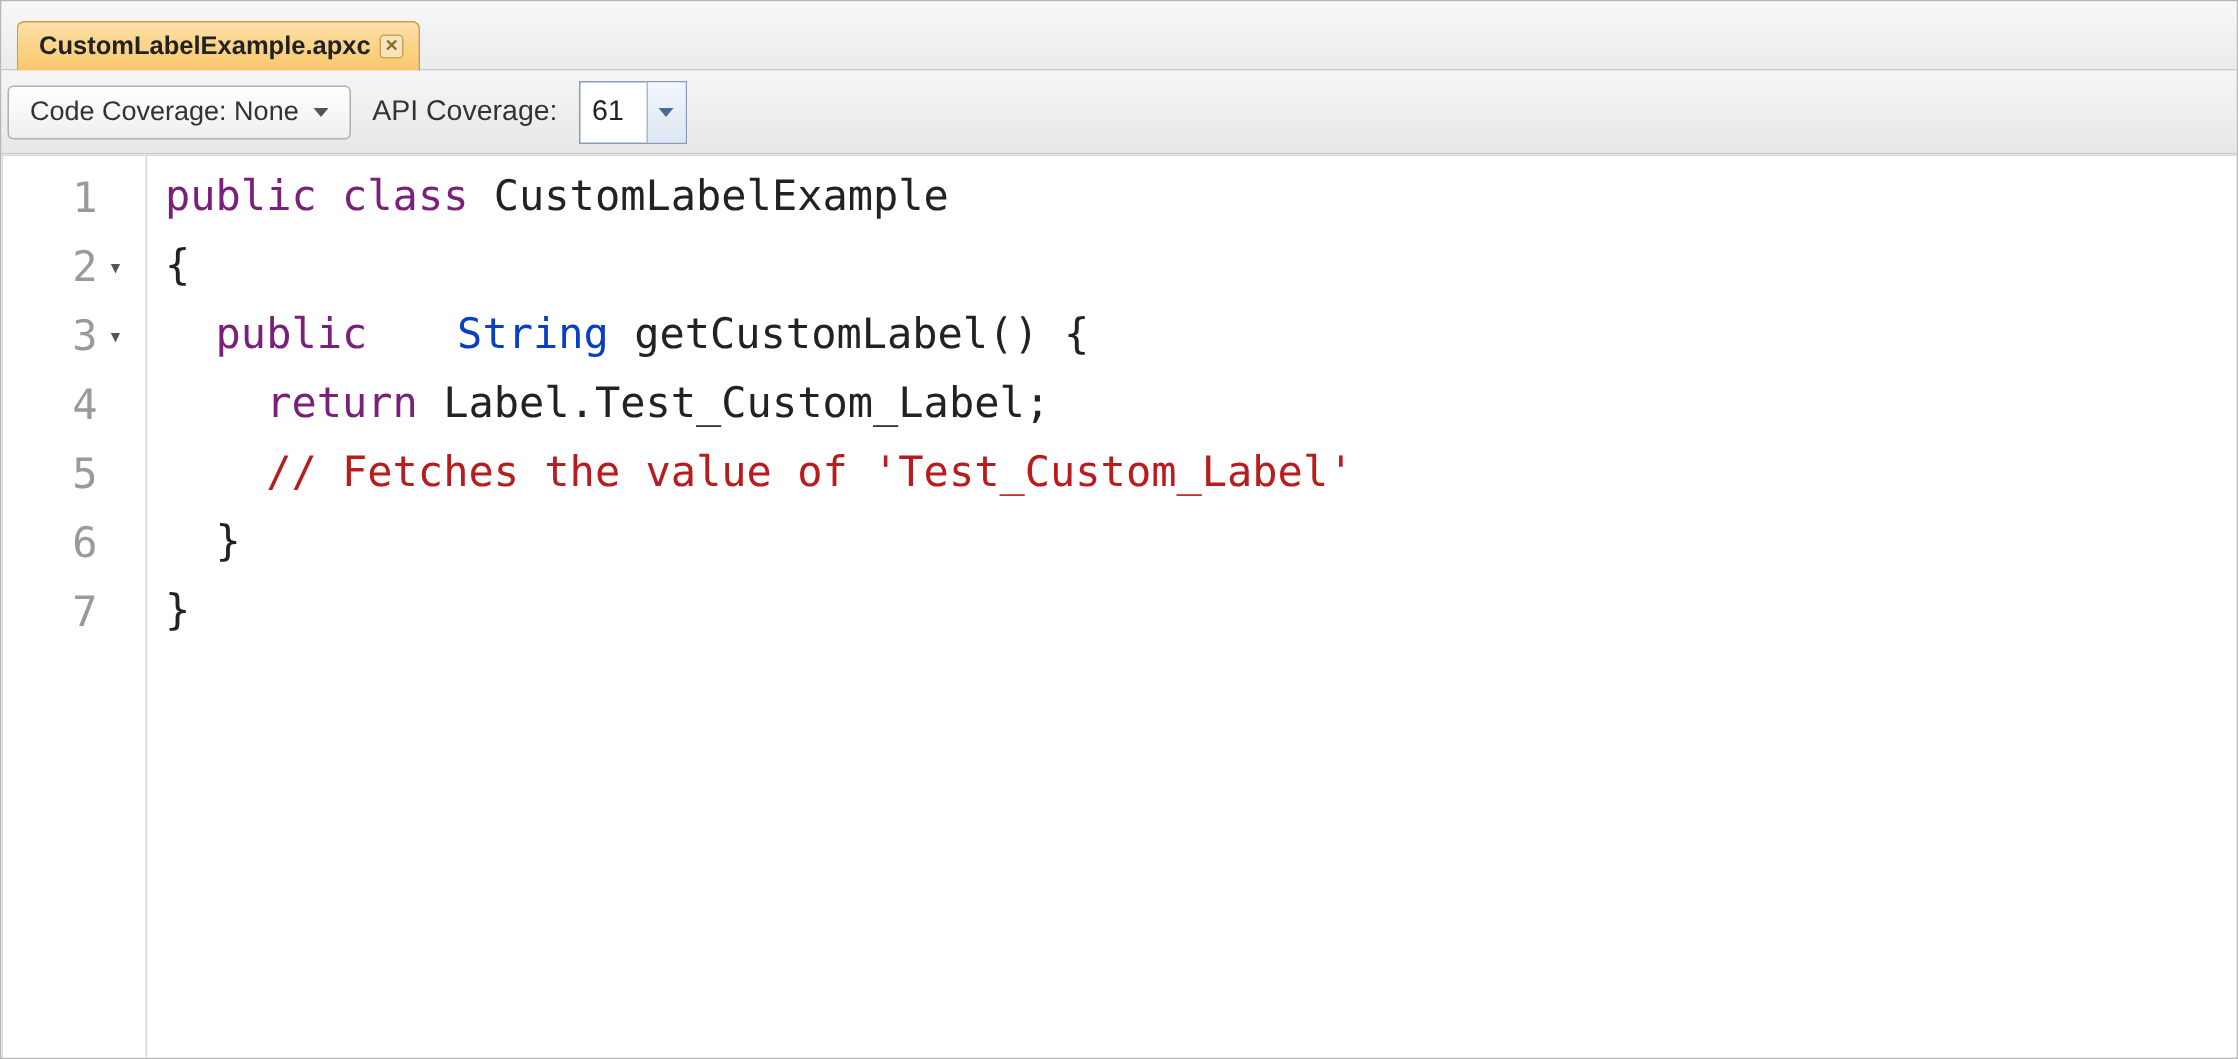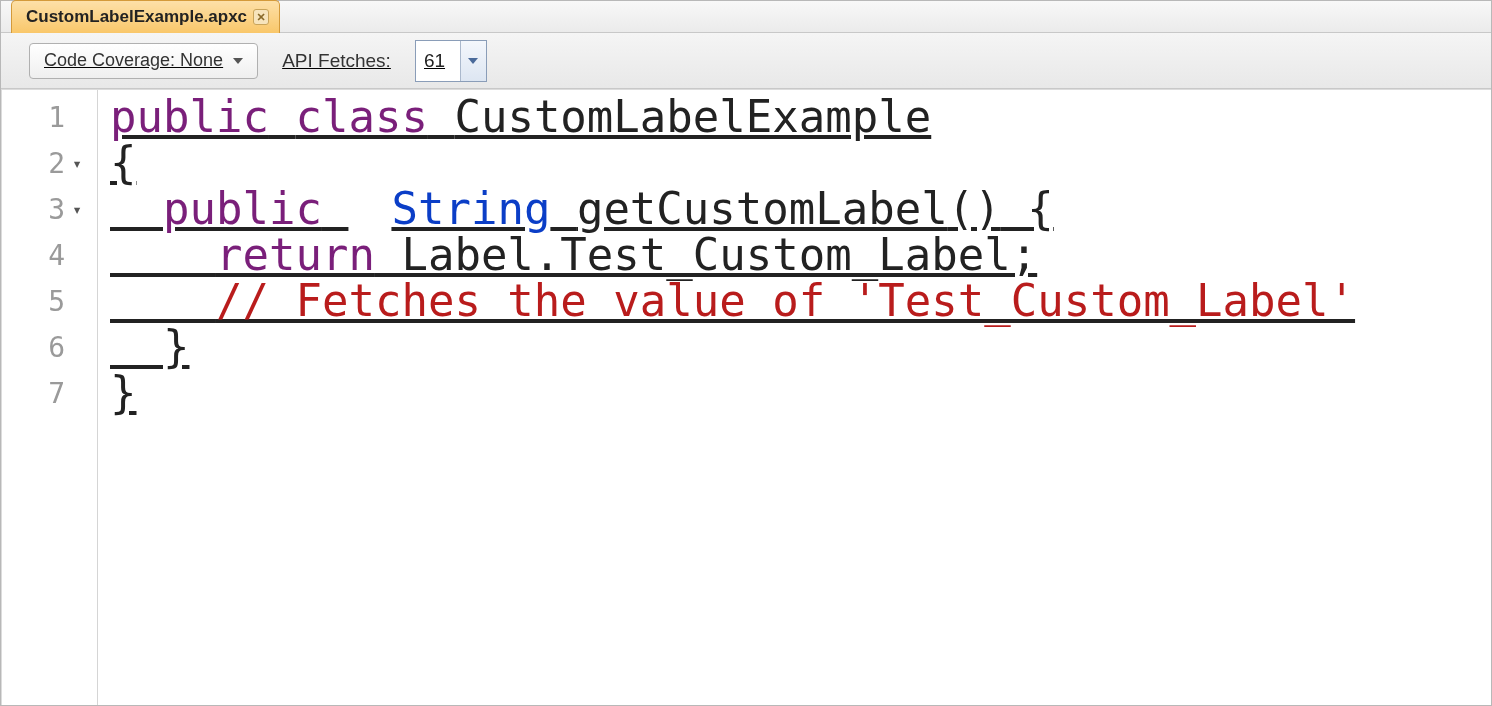--- a/index.html
+++ b/index.html
@@ -17,21 +17,21 @@
     background: #f4f4f4;
     display: flex;
     flex-direction: column;
   }
   .tabstrip {
     display: flex;
     align-items: flex-end;
     padding: 8px 10px 0 10px;
     background: linear-gradient(#f8f8f8, #ebebeb);
     border-bottom: 1px solid #c8c8c8;
-    height: 32px;
+    height: 46px;
   }
   .tab {
     display: flex;
     align-items: center;
     gap: 6px;
     background: linear-gradient(#fde0a8, #f9c76a);
     border: 1px solid #d49a3a;
     border-bottom: none;
     border-radius: 5px 5px 0 0;
     padding: 6px 10px 6px 14px;
@@ -51,26 +51,25 @@
     align-items: center;
     justify-content: center;
     cursor: pointer;
     font-size: 11px;
     color: #8a6a2a;
     line-height: 1;
   }
   .toolbar {
     display: flex;
     align-items: center;
-    gap: 24px;
-    padding: 10px 28px;
+    gap: 14px;
+    padding: 10px 4px;
     background: linear-gradient(#f5f5f5, #e8e8e8);
     border-bottom: 1px solid #c8c8c8;
     height: 56px;
-    text-decoration: underline;
   }
   .dropdown-btn {
     display: flex;
     align-items: center;
     gap: 10px;
     background: linear-gradient(#ffffff, #efefef);
     border: 1px solid #b0b0b0;
     border-radius: 4px;
     padding: 6px 14px;
     font-size: 18px;
@@ -144,25 +143,24 @@
   .fold-marker {
     font-size: 16px;
     color: #555;
     width: 12px;
     text-align: center;
   }
   .code {
     flex: 1;
     padding: 4px 0 0 12px;
     font-family: "Menlo", "Consolas", monospace;
-    font-size: 44px;
+    font-size: 28px;
     line-height: 46px;
     white-space: pre;
     color: #222;
-    text-decoration: underline;
   }
   .tok-kw { color: #7a1f7a; }
   .tok-type { color: #0b3ec7; margin-left: 43px; }
   .tok-ident { color: #222; }
   .tok-punc { color: #222; }
   .tok-comment { color: #b91c1c; }
 </style>
 </head>
 <body>
 
@@ -173,21 +171,21 @@
       <span>CustomLabelExample.apxc</span>
       <span class="tab-close">✕</span>
     </div>
   </div>
 
   <div class="toolbar">
     <div class="dropdown-btn">
       <span>Code Coverage: None</span>
       <span class="caret-down"></span>
     </div>
-    <span class="toolbar-label">API Fetches:</span>
+    <span class="toolbar-label">API Coverage:</span>
     <div class="version-select">
       <input class="version-input" value="61" style="">
       <div class="version-arrow">
         <span class="caret-down"></span>
       </div>
     </div>
   </div>
 
   <div class="editor">
     <div class="gutter">

